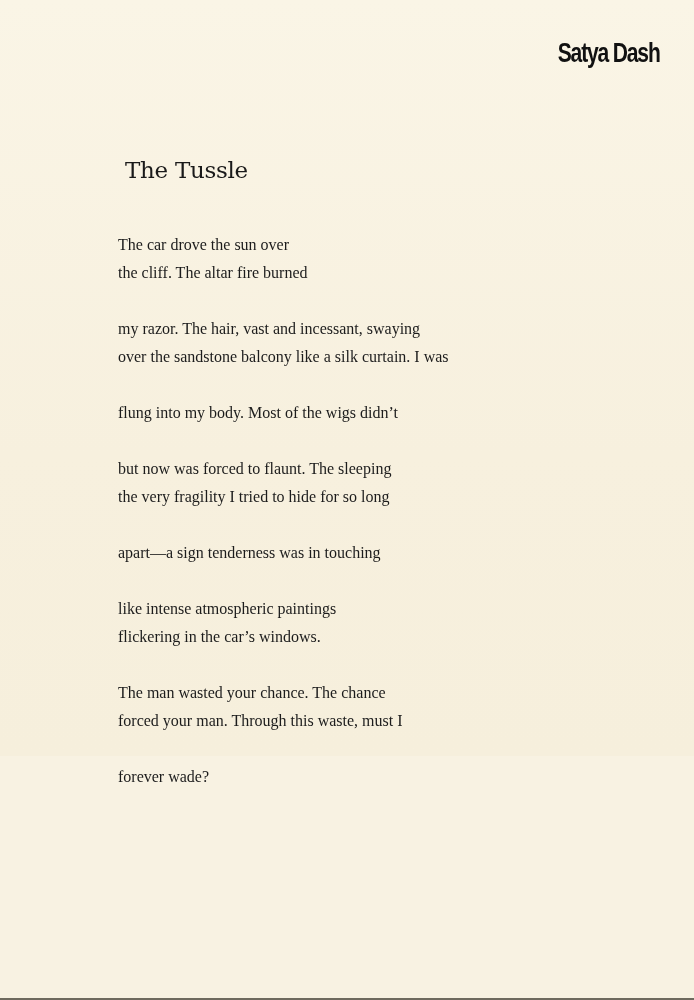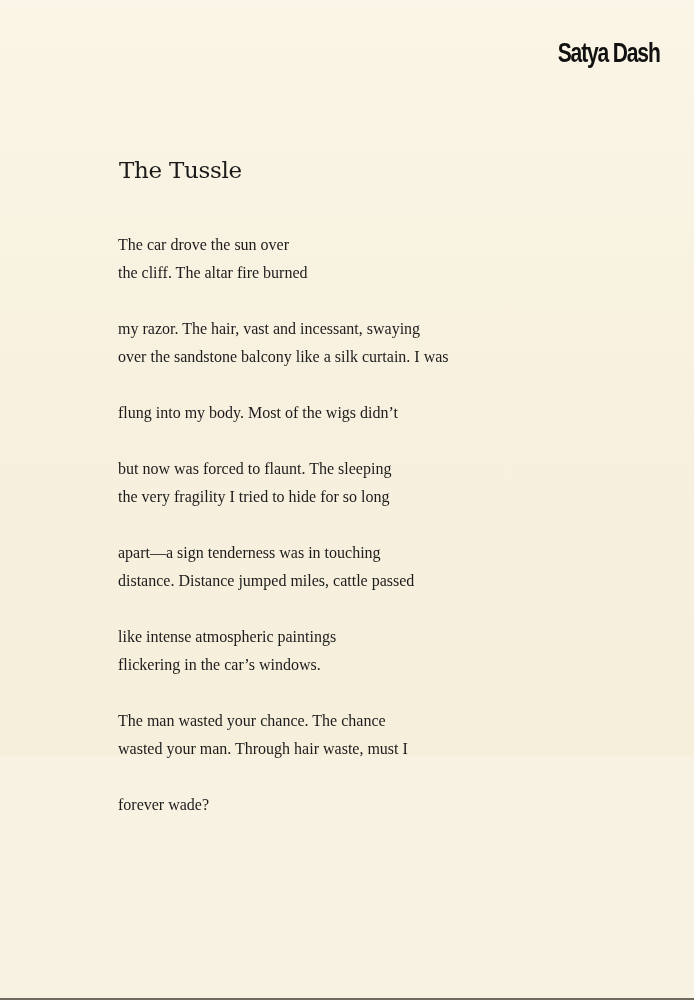--- a/index.html
+++ b/index.html
@@ -35,21 +35,21 @@
     font-weight: bold;
     font-size: 27px;
     letter-spacing: -1.5px;
     color: #111;
     transform: scaleX(0.78);
     transform-origin: right center;
     white-space: nowrap;
   }
   .title {
     position: absolute;
-    left: 119px;
+    left: 125px;
     top: 157px;
     margin: 0;
     font-family: "DejaVu Serif", serif;
     font-weight: normal;
     font-size: 23px;
     color: #1a1a1a;
     letter-spacing: -0.3px;
   }
   .poem {
     position: absolute;
@@ -87,28 +87,27 @@
     </div>
     <div class="stanza">
       <span class="line">flung into my body. Most of the wigs didn’t</span>
     </div>
     <div class="stanza">
       <span class="line">but now was forced to flaunt. The sleeping</span>
       <span class="line">the very fragility I tried to hide for so long</span>
     </div>
     <div class="stanza">
       <span class="line">apart—a sign tenderness was in touching</span>
-      <span class="line">distance. Distance jumped miles, cattle passed</span>
     </div>
     <div class="stanza">
       <span class="line">like intense atmospheric paintings</span>
       <span class="line">flickering in the car’s windows.</span>
     </div>
     <div class="stanza">
       <span class="line">The man wasted your chance. The chance</span>
-      <span class="line">wasted your man. Through hair waste, must I</span>
+      <span class="line">forced your man. Through this waste, must I</span>
     </div>
     <div class="stanza">
       <span class="line">forever wade?</span>
     </div>
   </div>
 </div>
 <div class="bottom-edge"></div>
 
 </body></html>

